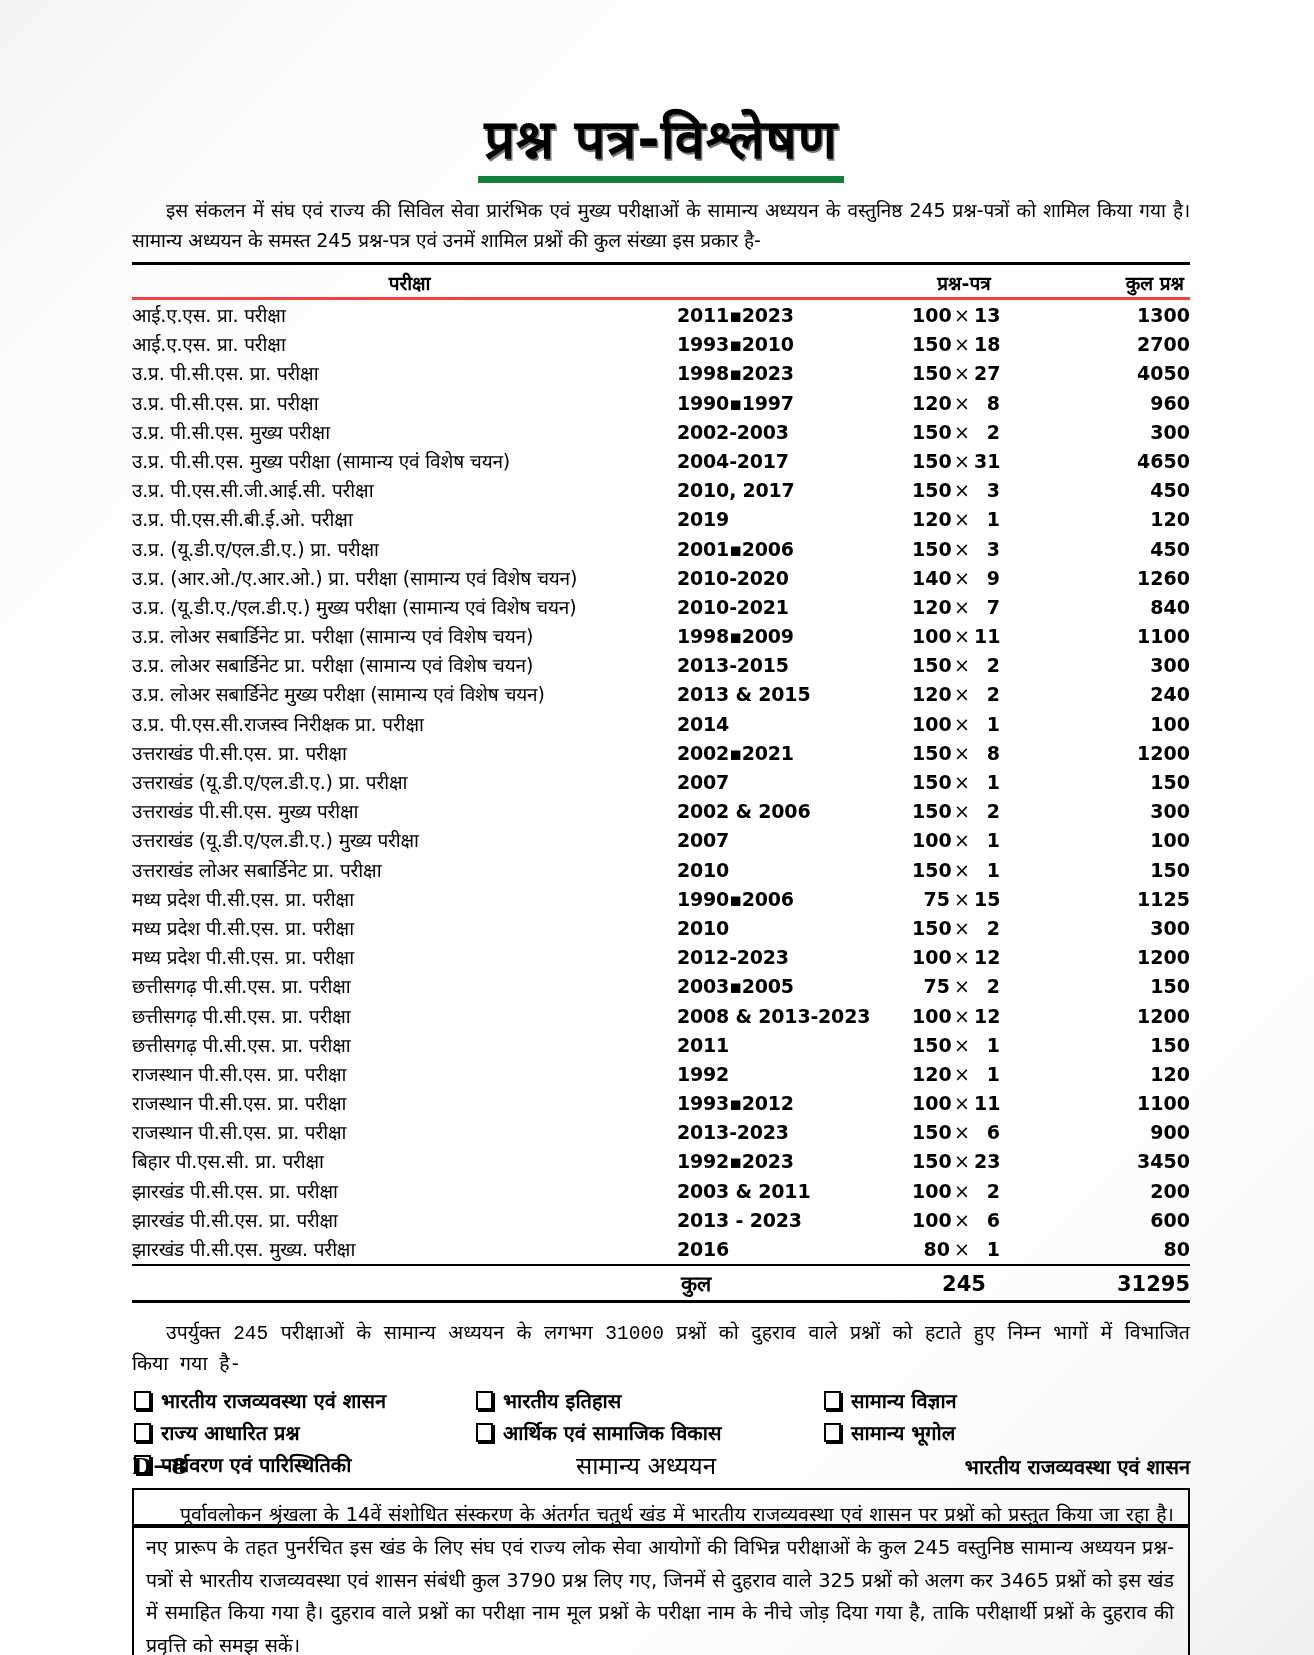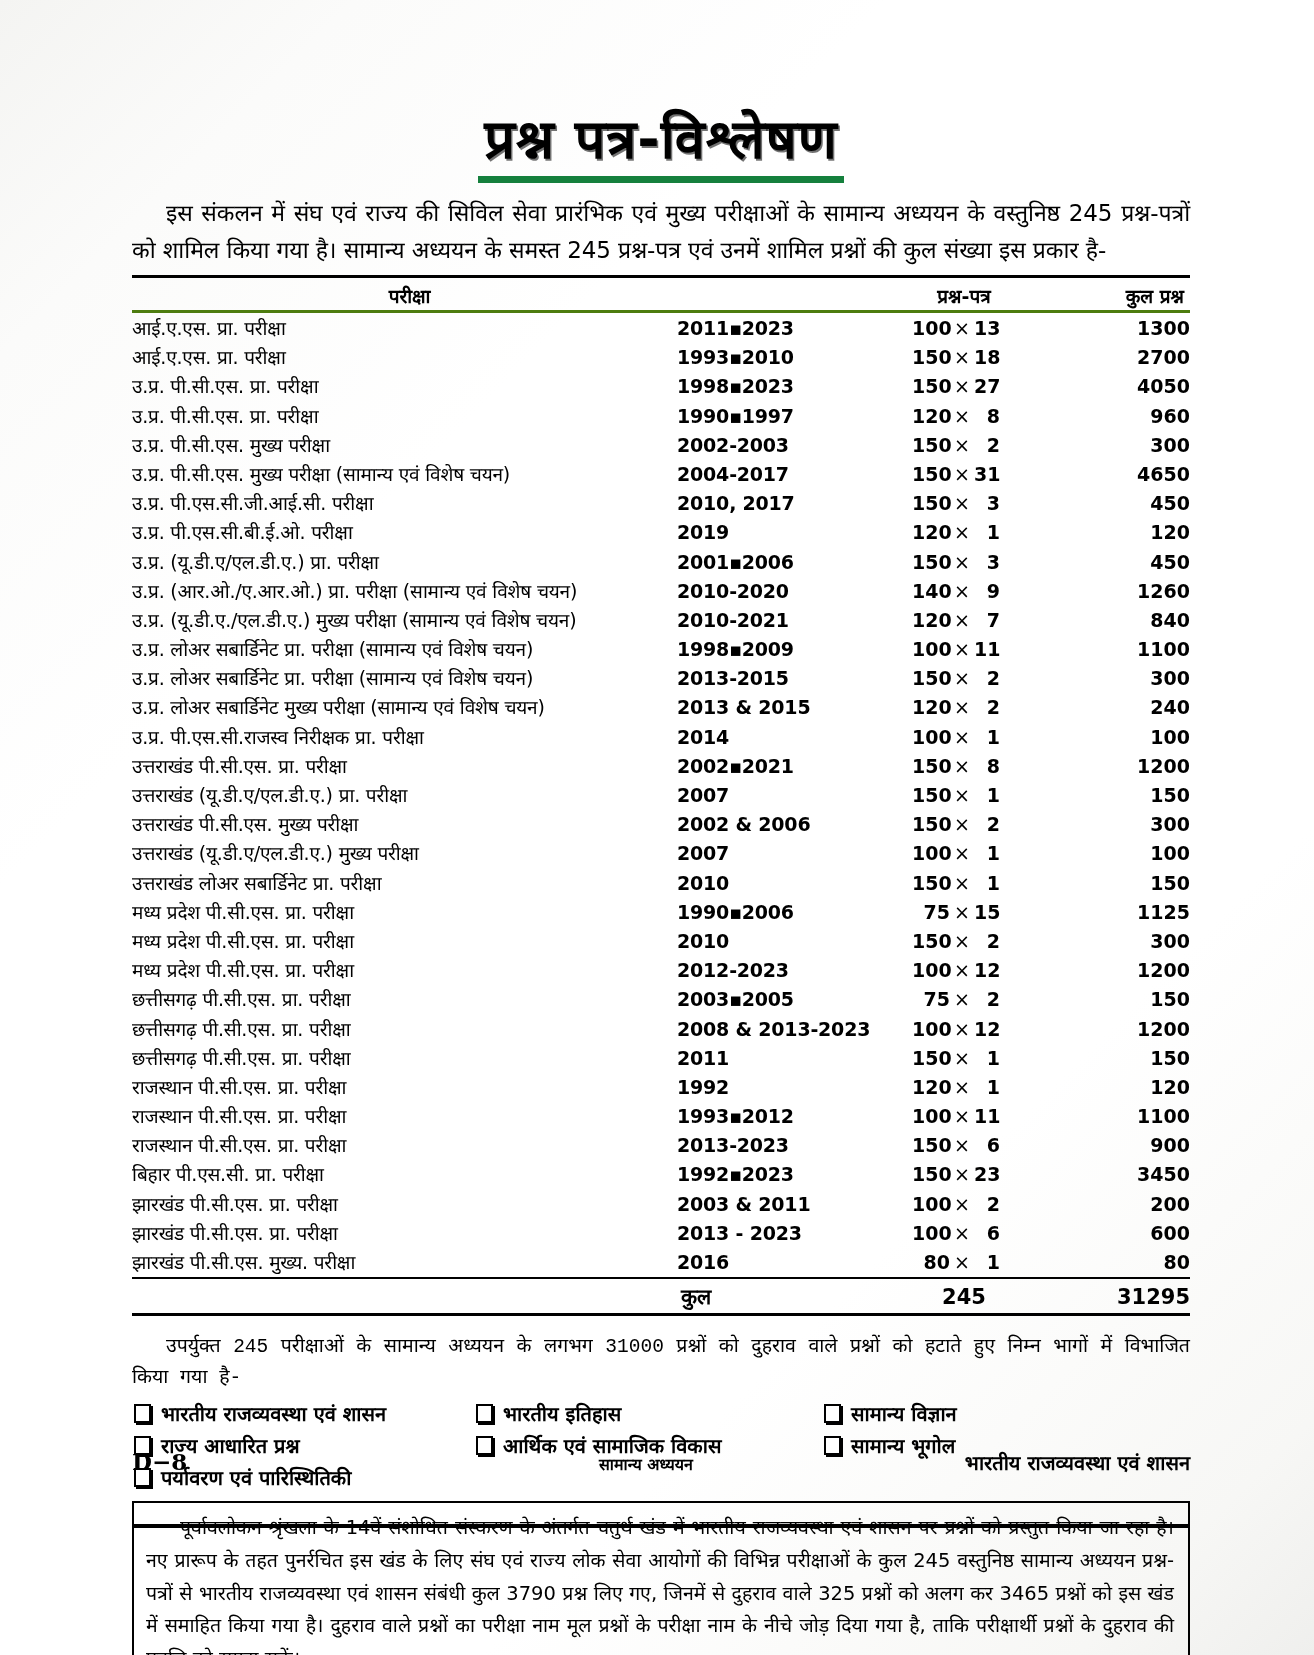--- a/index.html
+++ b/index.html
@@ -43,21 +43,21 @@
     line-height: 1.18;
     letter-spacing: 1px;
     padding: 0 6px 4px 6px;
     border-bottom: 7px solid #15803d;
     text-shadow: 1.5px 1.5px 0 rgba(0,0,0,0.55);
   }
 
   
   .intro {
     font-family: "DejaVu Sans", sans-serif;
-    font-size: 23px;
+    font-size: 19px;
     line-height: 1.62;
     text-align: justify;
     margin: 12px 0 4px 0;
     letter-spacing: -0.1px;
   }
   .intro .ind { display:inline-block; width: 34px; }
 
   
   .tbl {
     width: 100%;
@@ -67,21 +67,21 @@
   }
   .tbl .rule-top td {
     border-top: 3px solid #000;
     border-bottom: 0;
     height: 3px; padding: 0;
   }
   .thead td {
     font-size: 22px;
     font-weight: 600;
     padding: 5px 0 7px 0;
-    border-bottom: 3px solid #4d7c0f;
+    border-bottom: 3px solid #ef4444;
   }
   .thead .c-exam { text-align: center; padding-left: 10px; }
   .thead .c-years { text-align: left; }
   .thead .c-papers { text-align: center; }
   .thead .c-total { text-align: right; padding-right: 6px; }
 
   .tbl tbody td {
     font-size: 19px;
     padding: 1.6px 0;
     white-space: nowrap;
@@ -179,21 +179,21 @@
   .footer {
     position: absolute;
     left: 132px;
     top: 1448px;
     width: 1058px;
     display: flex;
     align-items: baseline;
     font-family: "DejaVu Sans", sans-serif;
   }
   .f-left  { width: 300px; font-size: 23px; font-weight: 700; font-family: "DejaVu Serif", serif; }
-  .f-mid   { flex: 1; text-align: center; font-size: 16px; font-weight: 700; }
+  .f-mid   { flex: 1; text-align: center; font-size: 24px; font-weight: 400; }
   .f-right { width: 330px; text-align: right; font-size: 20px; font-weight: 700; }
 </style>
 </head>
 <body>
 
 <div class="page">
   <div class="content">
 
     <div class="title-wrap">
       <div class="title">प्रश्न पत्र-विश्लेषण</div>

